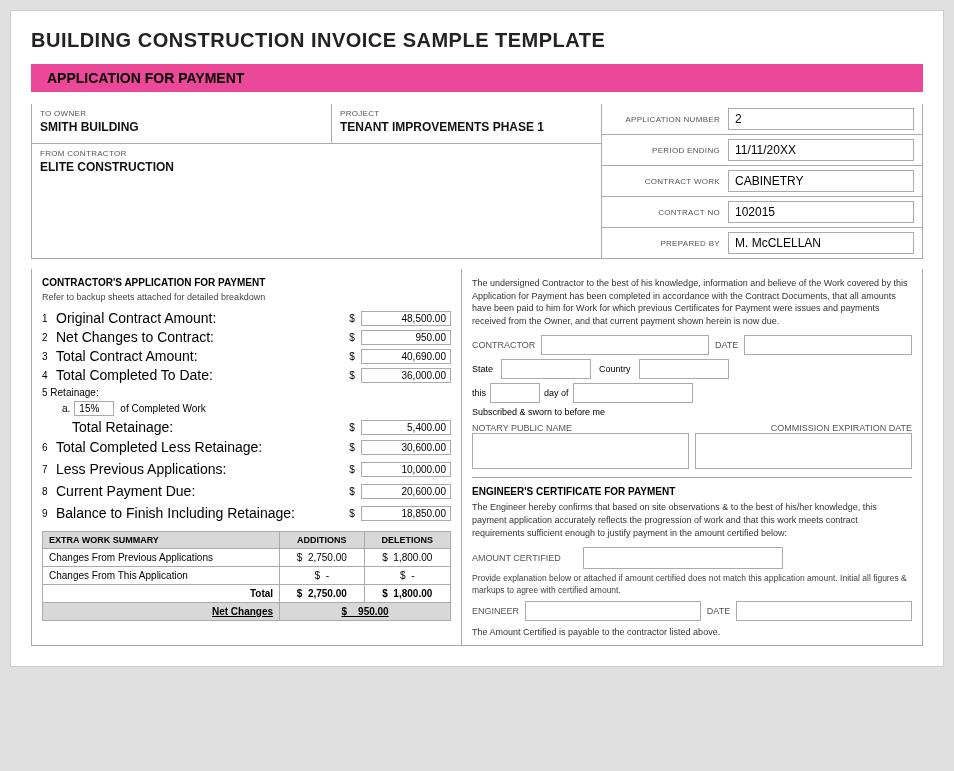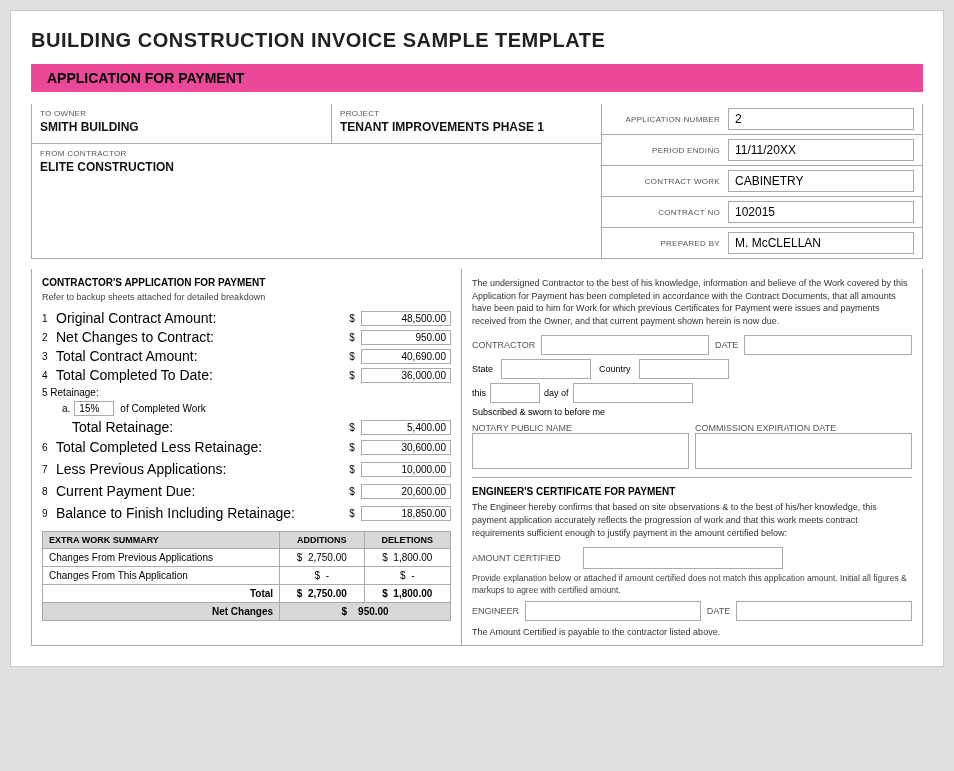--- a/index.html
+++ b/index.html
@@ -188,20 +188,21 @@
     }
     .extra-work-table td.left-align {
       text-align: left;
     }
     .extra-work-table tr.total-row td {
       font-weight: bold;
     }
     .extra-work-table tr.net-row td {
       font-weight: bold;
       background: #d8d8d8;
+      text-decoration: underline;
     }
     
     .cert-text {
       font-size: 9px;
       color: #333;
       line-height: 1.4;
       margin-bottom: 8px;
     }
     .inline-field-row {
       display: flex;
@@ -516,21 +517,21 @@
       </div>
       <div class="sworn-row">
         <span>Subscribed &amp; sworn to before me</span>
       </div>
 
       <div class="notary-row">
         <div style="flex:1;">
           <div class="notary-label">Notary Public Name</div>
           <div class="notary-box"></div>
         </div>
-        <div style="flex:1;">
+        <div style="flex:1;text-align:right;">
           <div class="notary-label">Commission Expiration Date</div>
           <div class="notary-box"></div>
         </div>
       </div>
 
       <hr class="divider">
 
       <div class="section-title">ENGINEER'S CERTIFICATE FOR PAYMENT</div>
       <div class="cert-text">The Engineer hereby confirms that based on site observations &amp; to the best of his/her knowledge, this payment application accurately reflects the progression of work and that this work meets contract requirements sufficient enough to justify payment in the amount certified below:</div>
 

